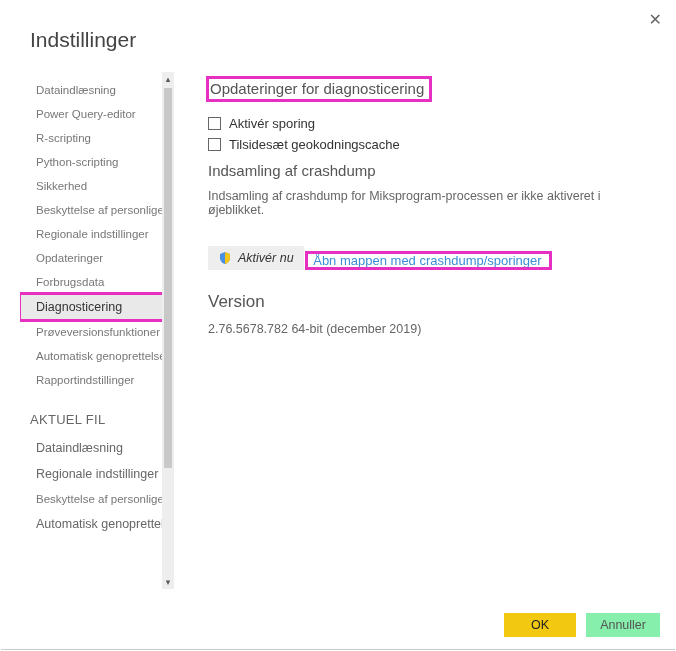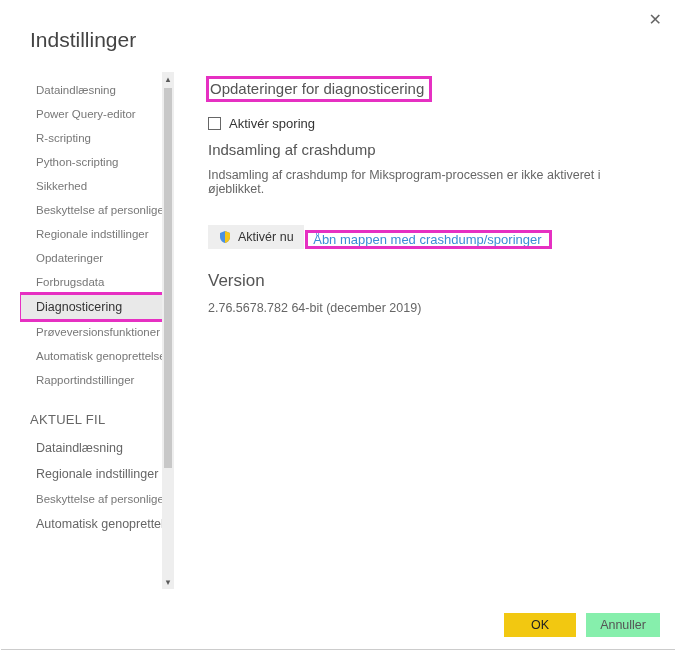--- a/index.html
+++ b/index.html
@@ -115,20 +115,21 @@
     margin: 6px 0 10px;
   }
   .btn-gray {
     display: inline-flex; align-items: center;
     background: #eee;
     padding: 5px 10px;
     font-size: 12.5px;
     color: #333;
     cursor: pointer;
     border: none;
+    font-style: italic;
   }
   .shield {
     width: 14px; height: 14px; margin-right: 6px;
     display: inline-block;
   }
   .link-row {
     margin-top: 26px;
     display: inline-block;
   }
   .link {
@@ -201,20 +202,24 @@
 
     <div class="content">
 
       <div class="sec-h highlight-box" style="display:inline-block;padding:2px 6px 3px 2px;margin-top:0">Opdateringer for diagnosticering</div>
 
       <label class="checkbox-row">
         <span class="checkbox"></span>
         <span>Aktivér sporing</span>
       </label>
 
+      <label class="checkbox-row">
+        <span class="checkbox"></span>
+        <span>Tilsidesæt geokodningscache</span>
+      </label>
 
       <div class="sec-h" style="margin-top:10px">Indsamling af crashdump</div>
       <div class="desc">Indsamling af crashdump for Miksprogram-processen er ikke aktiveret i øjeblikket.</div>
 
       <button class="btn-gray">
         <span class="shield">
           <svg viewBox="0 0 14 14">
               <path d="M7 1 L12 3 V7 C12 10 9.5 12.5 7 13 C4.5 12.5 2 10 2 7 V3 Z" fill="#4a90e2"></path>
               <path d="M7 1 L12 3 V7 C12 10 9.5 12.5 7 13 V1 Z" fill="#f5c518"></path>
             </svg>

